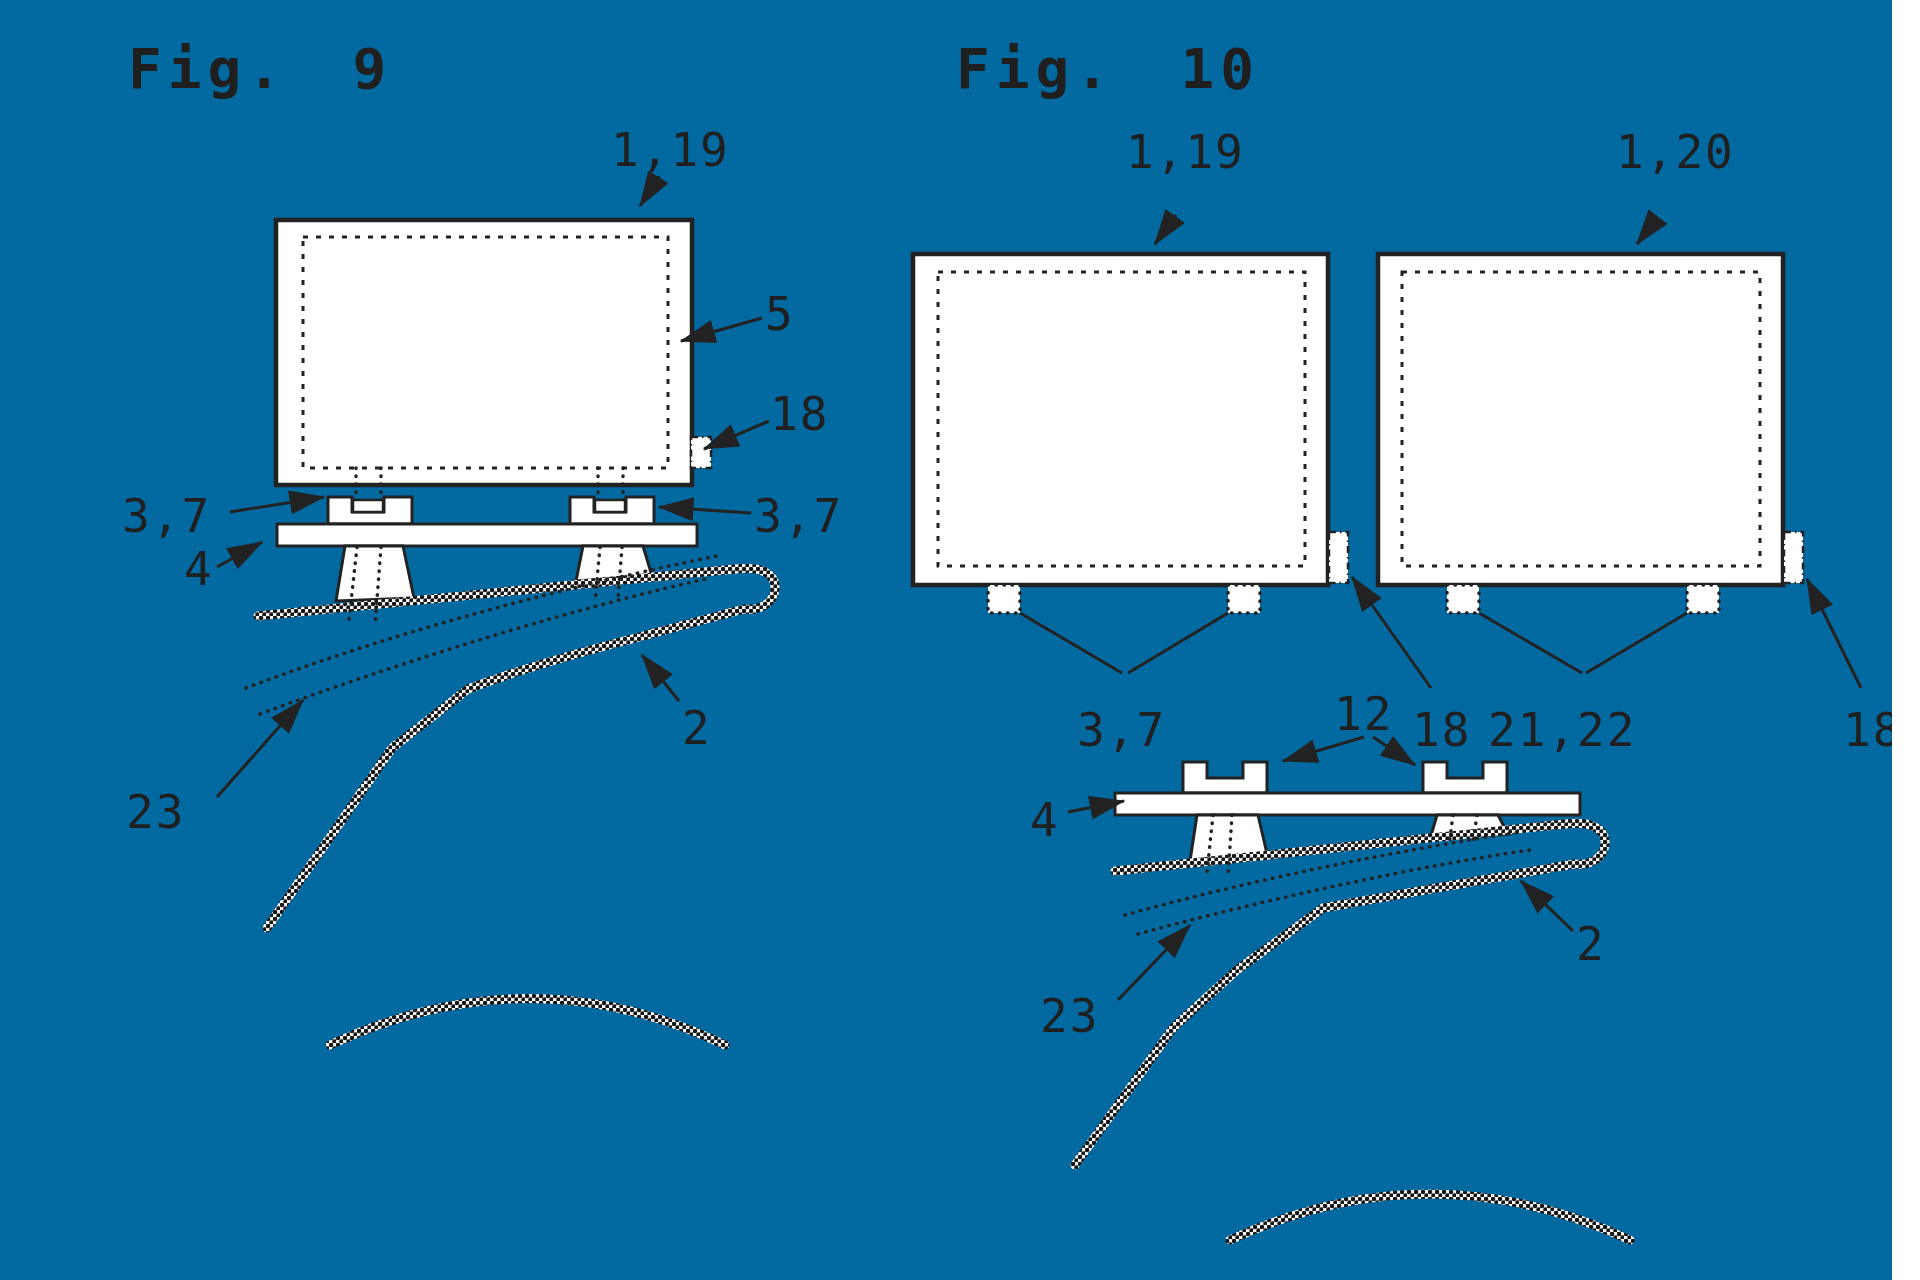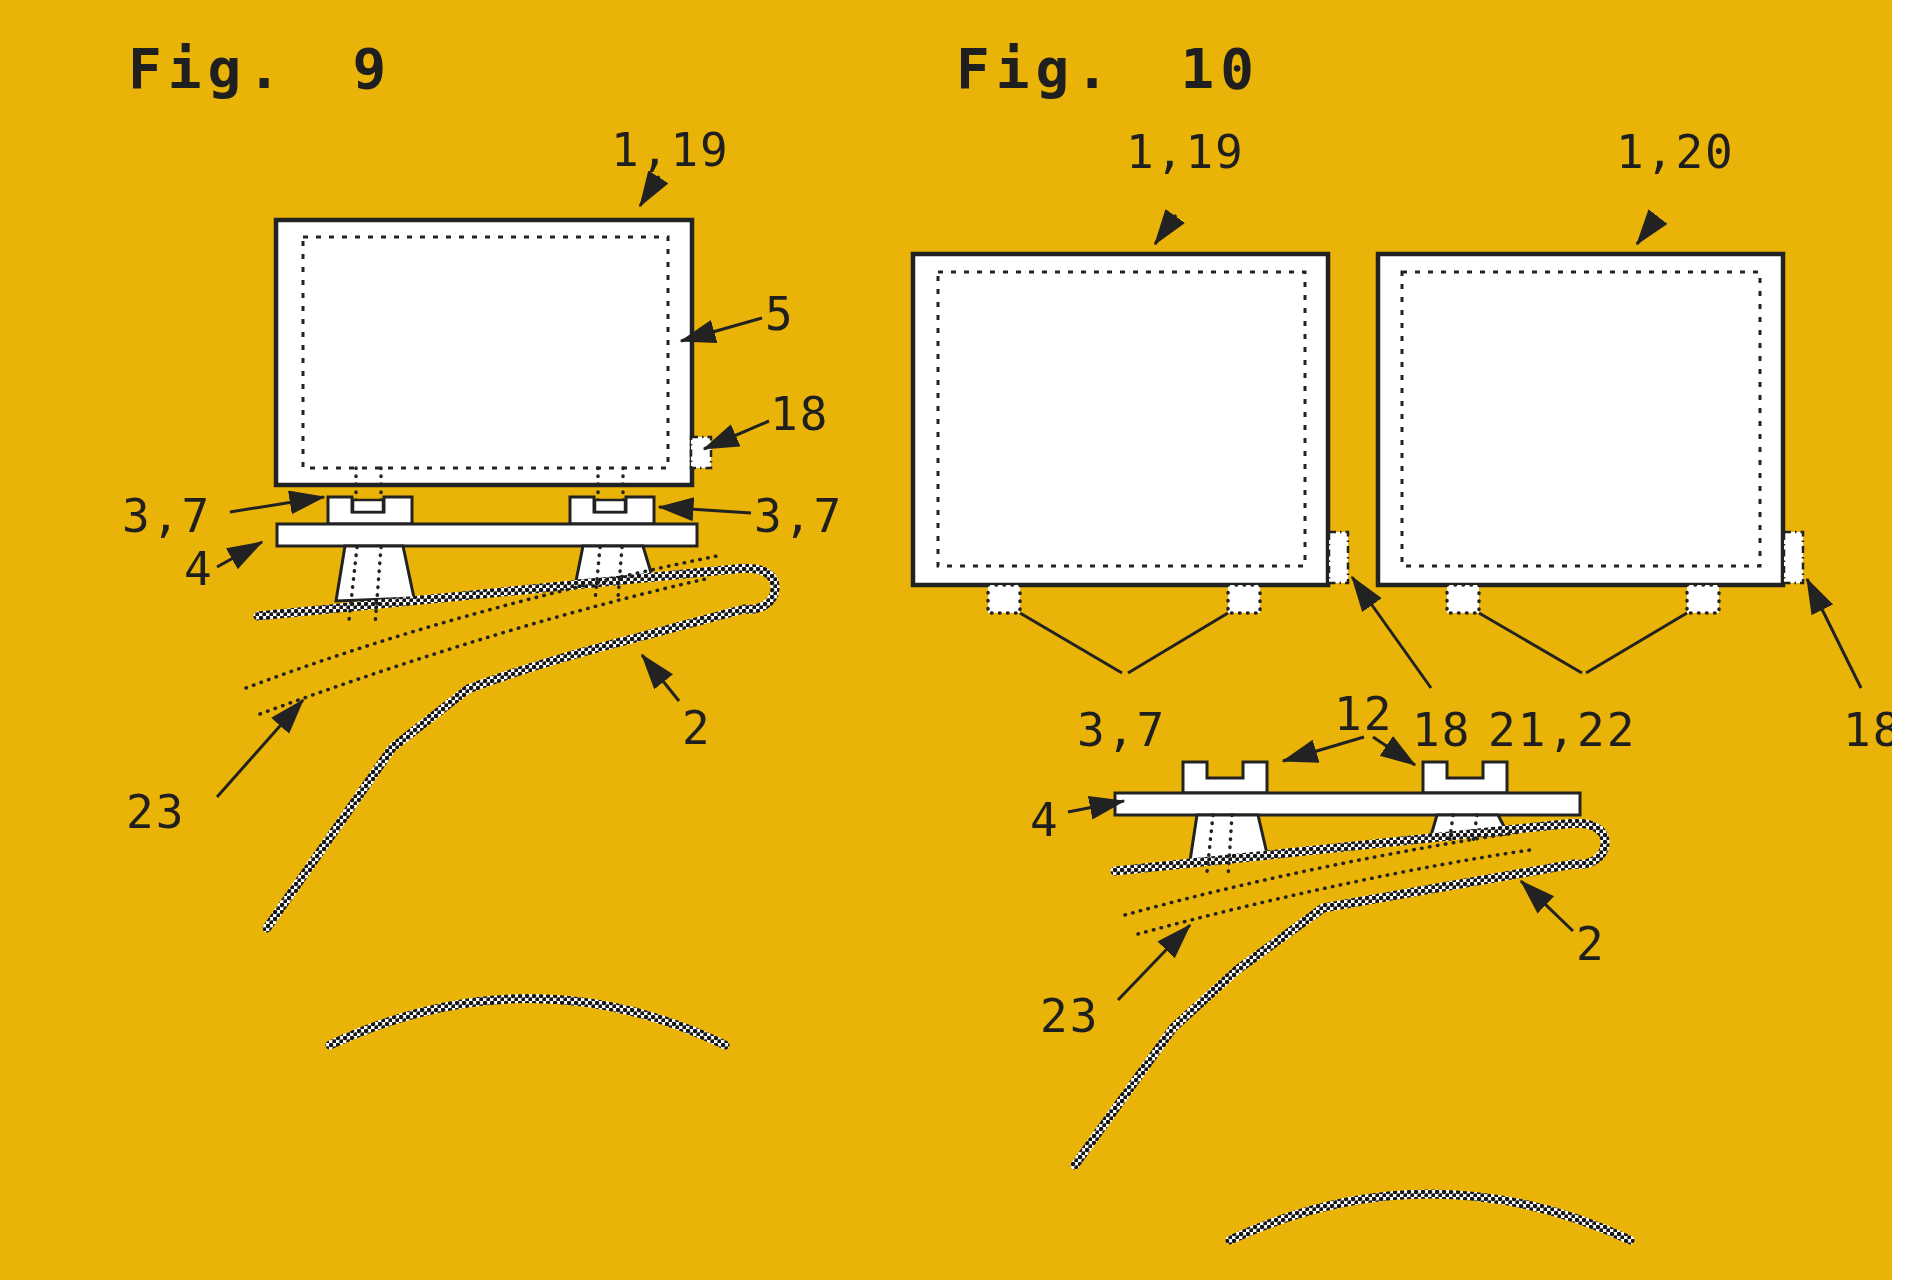--- a/index.html
+++ b/index.html
@@ -1,16 +1,16 @@
 <!DOCTYPE html>
 <html><head>
 <meta charset="utf-8">
 <style>
   html,body{margin:0;padding:0;background:#ffffff;}
-  .stage{width:1892px;height:1280px;position:relative;background:#eab308;overflow:hidden;}
+  .stage{width:1892px;height:1280px;position:relative;background:#0369a1;overflow:hidden;}
   svg{display:block;}
   .fig-title{font-family:"DejaVu Sans Mono","Liberation Mono",monospace;font-size:56px;font-weight:bold;
              fill:#1f1f1f;letter-spacing:6px;word-spacing:26px;}
   .ref{font-family:"DejaVu Sans Mono","Liberation Mono",monospace;font-size:46px;fill:#1f1f1f;letter-spacing:2px;}
   .ink{stroke:#222;fill:none;}
   .solid3{stroke-width:3px;}
   .solid4{stroke-width:4.5px;}
   .white{fill:#ffffff;}
   .dash-inner{stroke-width:3px;stroke-dasharray:5 8;}
   .dotted{stroke-width:3.5px;stroke-dasharray:0.5 7.5;stroke-linecap:round;}

